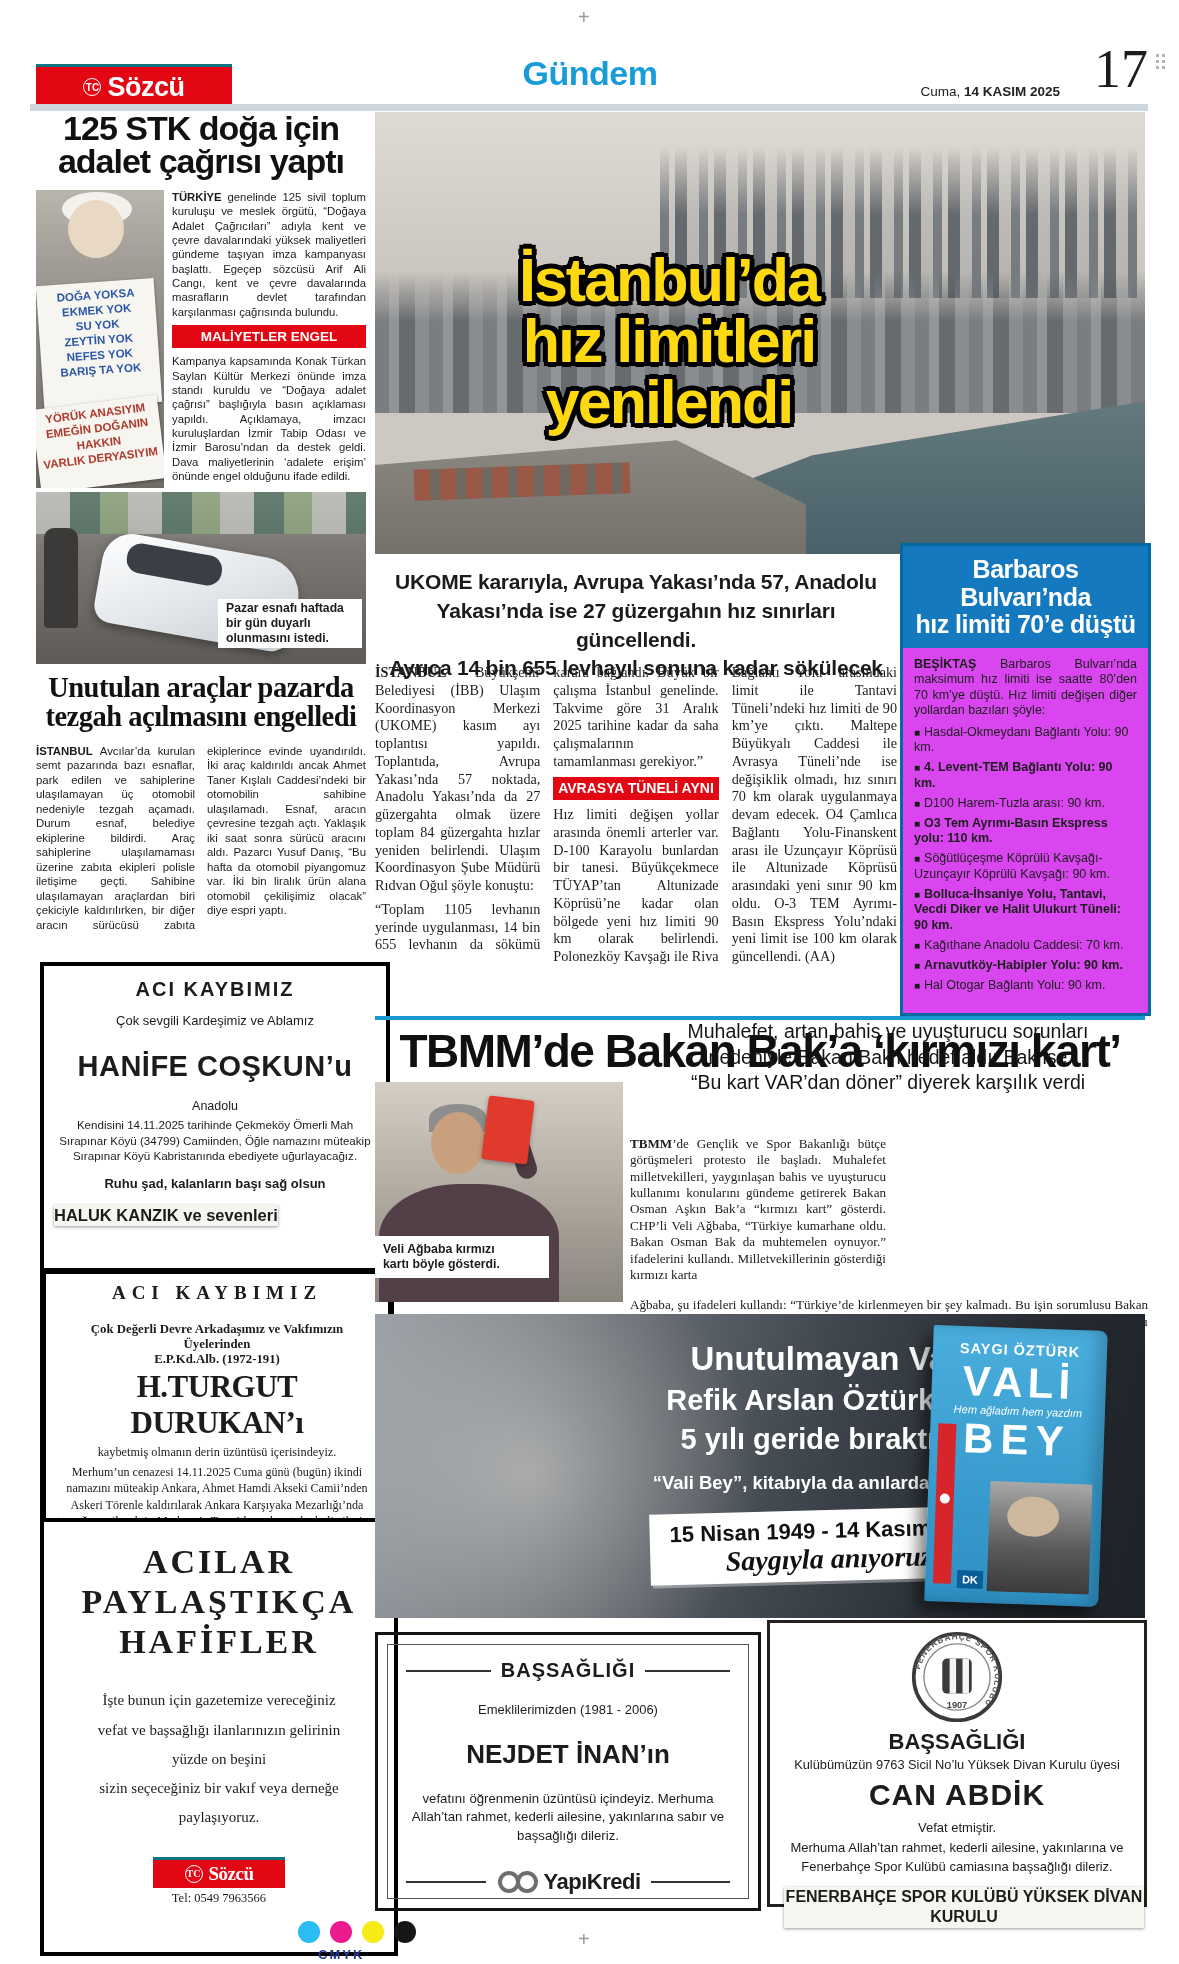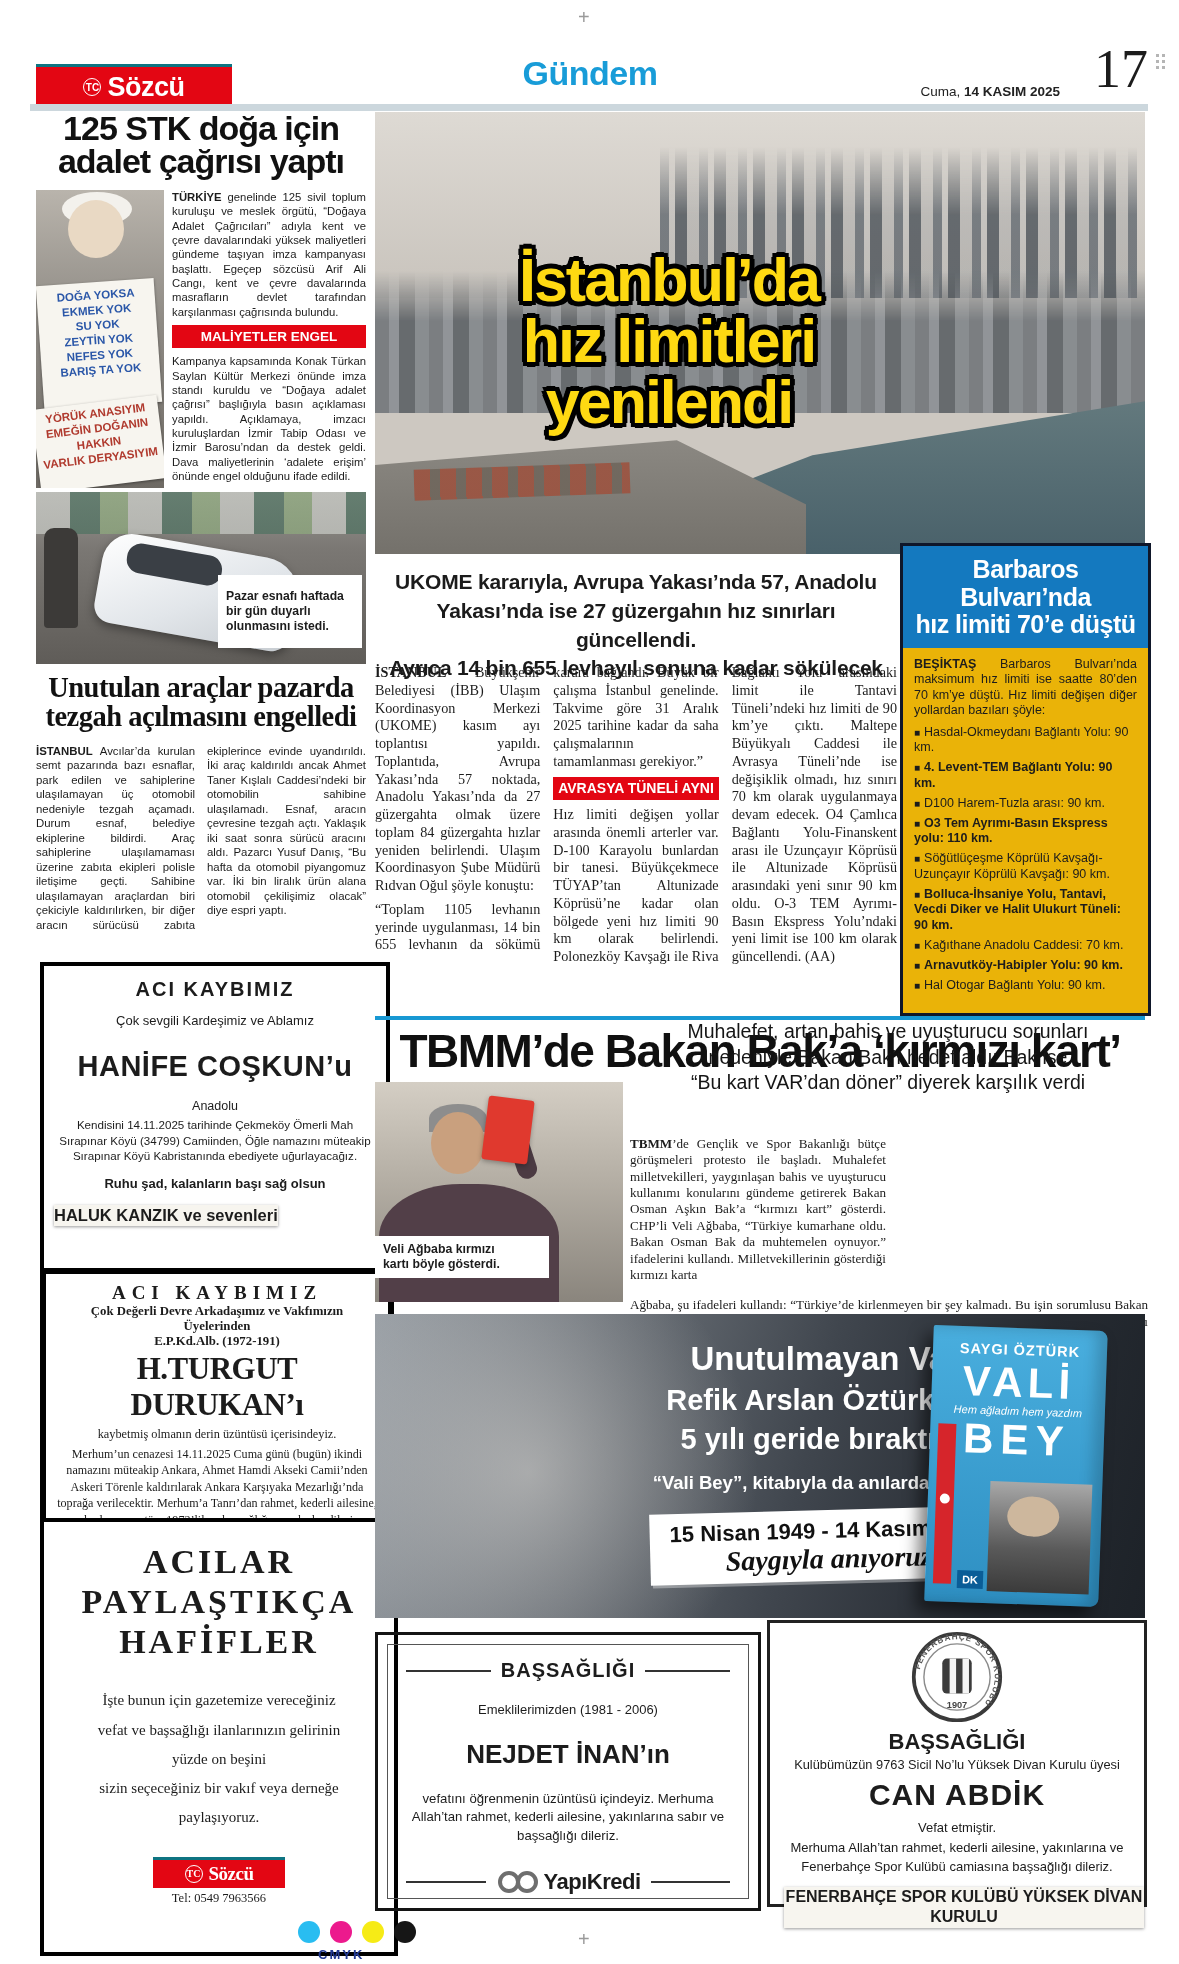--- a/index.html
+++ b/index.html
@@ -36,38 +36,38 @@
   .ptext{flex:1;font-size:11.3px;line-height:1.27;}
   .redbanner{background:#e30613;color:#fff;font-weight:700;text-align:center;}
   #stk-banner{font-size:13.5px;padding:3px 0;margin:6px 0;}
   
   #lc-photo2{left:36px;top:492px;width:330px;height:172px;overflow:hidden;background:linear-gradient(180deg,#9a9792 0%,#7b7874 32%,#5f5c58 100%);}
   .awn{position:absolute;top:0;left:0;right:0;height:42px;background:repeating-linear-gradient(90deg,#cfd2cd 0 34px,#49705e 34px 64px,#8fae7e 64px 92px);opacity:.65;}
   .mcar{position:absolute;left:62px;top:54px;width:200px;height:92px;background:linear-gradient(150deg,#ffffff,#e2e6ea 55%,#c6cbd0);border-radius:30px 38px 22px 18px;transform:rotate(10deg);box-shadow:0 4px 10px rgba(0,0,0,.35);}
   .mcar:after{content:"";position:absolute;left:24px;top:8px;width:96px;height:30px;background:#3a3f45;border-radius:14px;}
   .mcar:before{content:"";position:absolute;right:10px;bottom:16px;width:26px;height:10px;background:#b7332a;border-radius:4px;}
   .mfig{position:absolute;left:8px;top:36px;width:34px;height:100px;background:#3c3a38;border-radius:10px 10px 4px 4px;}
-  .mcap{position:absolute;right:4px;bottom:16px;width:128px;background:#fff;padding:14px 8px;font-size:12.2px;font-weight:700;line-height:1.22;}
+  .mcap{position:absolute;right:4px;bottom:16px;width:128px;background:#fff;padding:2px 8px;font-size:12.2px;font-weight:700;line-height:1.22;}
   
   #lc-h2{left:36px;top:674px;width:330px;font-family:"Liberation Serif",serif;font-size:28.5px;line-height:1.0;font-weight:700;letter-spacing:-.5px;color:#111;}
   #lc-body{left:36px;top:744px;width:330px;height:212px;columns:2;column-gap:12px;font-size:11.4px;line-height:1.27;}
 
   
   .obit{left:40px;width:322px;background:#fff;border:4px solid #000;}
   #ob1{top:962px;height:296px;padding:12px 10px;}
   #ob1 .t{font-size:20px;font-weight:700;letter-spacing:2px;}
   #ob1 .sub{font-size:13px;margin-top:12px;}
   #ob1 .name{font-size:29px;font-weight:700;margin-top:22px;letter-spacing:.5px;}
   #ob1 .line{font-size:12.5px;margin-top:16px;}
   #ob1 .body{font-size:11.6px;line-height:1.35;margin-top:4px;}
   #ob1 .note{font-size:13px;font-weight:700;margin-top:12px;}
   #ob1 .sign{font-size:16.5px;font-weight:700;margin-top:14px;}
   #ob2{top:1268px;height:240px;border-width:6px;padding:8px 10px;font-family:"Liberation Serif",serif;}
   #ob2 .t{font-size:19px;font-weight:700;letter-spacing:6px;}
-  #ob2 .sub{font-size:12.8px;font-weight:700;margin-top:0;}
+  #ob2 .sub{font-size:12.8px;font-weight:700;margin-top:18px;}
   #ob2 .name{font-size:31px;font-weight:700;margin-top:2px;letter-spacing:-.5px;}
   #ob2 .line{font-size:12.3px;margin-top:4px;}
   #ob2 .body{font-size:12.1px;line-height:1.36;margin-top:4px;}
   #ob2 .sign{font-size:14px;font-weight:700;margin-top:8px;}
   #ob3{top:1518px;height:390px;padding:20px 14px;font-family:"Liberation Serif",serif;}
   #ob3 .t{font-size:34px;line-height:1.18;font-weight:700;letter-spacing:3px;}
   #ob3 .body{font-size:15px;line-height:1.95;margin-top:24px;}
   #ob3 .logo{width:132px;height:28px;margin:24px auto 0;border-top:3px solid #0e7482;}
   #ob3 .logo .brand{font-size:19px;}
   #ob3 .tel{font-size:12.5px;margin-top:3px;}
@@ -77,21 +77,21 @@
   .ist-sky{position:absolute;top:0;left:0;right:0;height:42%;background:linear-gradient(#dedad4,#c8c3bc);}
   .ist-far{position:absolute;top:8%;right:1%;width:62%;height:34%;background:repeating-linear-gradient(90deg,rgba(104,110,116,.85) 0 9px,rgba(165,168,171,.25) 9px 15px,rgba(82,88,94,.85) 15px 27px,rgba(140,144,148,.3) 27px 39px);-webkit-mask-image:linear-gradient(180deg,transparent 0,#000 45%);mask-image:linear-gradient(180deg,transparent 0,#000 45%);}
   .ist-mid{position:absolute;top:36%;left:0;right:0;height:32%;background:repeating-linear-gradient(90deg,#6d7277 0 14px,#878c91 14px 24px,#565b60 24px 40px,#7e8388 40px 54px);opacity:.85;-webkit-mask-image:linear-gradient(180deg,transparent 0,#000 35%);mask-image:linear-gradient(180deg,transparent 0,#000 35%);}
   .ist-water{position:absolute;bottom:0;right:0;width:54%;height:36%;background:linear-gradient(180deg,#647a7e,#49616a);clip-path:polygon(0 58%,20% 38%,100% 4%,100% 100%,0 100%);}
   .ist-quay{position:absolute;bottom:0;left:0;width:56%;height:28%;background:linear-gradient(180deg,#8d8a84,#74716b);clip-path:polygon(0 28%,70% 8%,100% 60%,100% 100%,0 100%);}
   .ist-roofs{position:absolute;bottom:13%;left:5%;width:28%;height:7%;background:repeating-linear-gradient(90deg,#9c5340 0 16px,#6f665c 16px 26px);transform:rotate(-2deg);opacity:.9;}
   #hl-yellow{left:14px;top:138px;width:560px;font-size:61px;line-height:1.0;font-weight:900;letter-spacing:-2px;color:#fed912;
     text-shadow:4px 4px 0 #000,-4px -4px 0 #000,4px -4px 0 #000,-4px 4px 0 #000,0 5px 0 #000,5px 0 0 #000,0 -5px 0 #000,-5px 0 0 #000;text-align:center;}
 
   
-  #sidebar{left:900px;top:543px;width:245px;height:467px;background:#eab308;border:3px solid #0f172a;z-index:5;}
+  #sidebar{left:900px;top:543px;width:245px;height:467px;background:#d946ef;border:3px solid #0369a1;z-index:5;}
   #sb-title{background:#1479bf;color:#fff;font-size:25px;line-height:1.1;font-weight:800;padding:10px 4px 9px;letter-spacing:-.5px;}
   #sb-body{padding:9px 11px;font-size:12.5px;line-height:1.24;}
   #sb-body ul{list-style:none;margin:6px 0 0;padding:0;}
   #sb-body li{margin-bottom:4.5px;}
   #sb-body .blt{margin-right:4px;font-size:10px;}
 
   
   #subhead-main{left:375px;top:568px;width:522px;font-size:21px;font-weight:700;line-height:1.37;color:#1b1b1b;letter-spacing:-.2px;}
   #body-main{left:375px;top:664px;width:522px;height:348px;columns:3;column-gap:13px;
     font-family:"Liberation Serif",serif;font-size:14.2px;line-height:1.25;}

